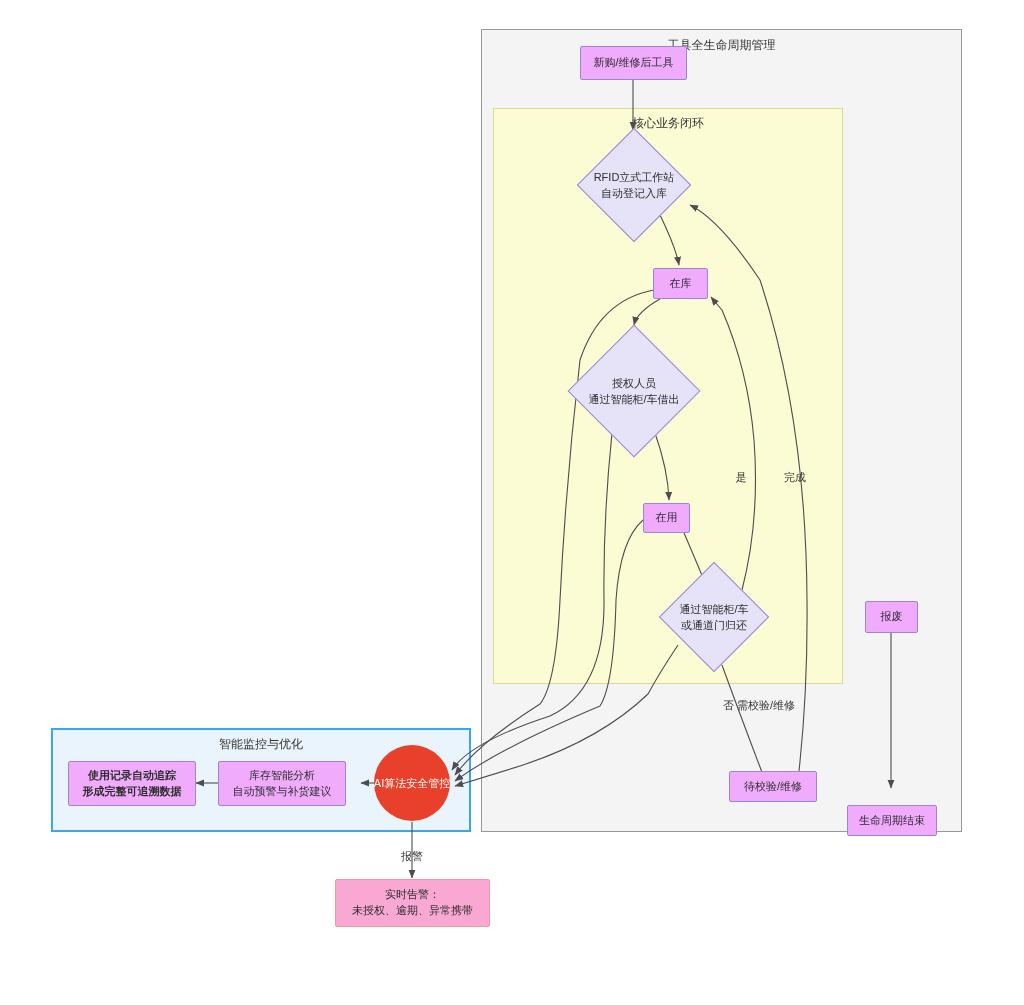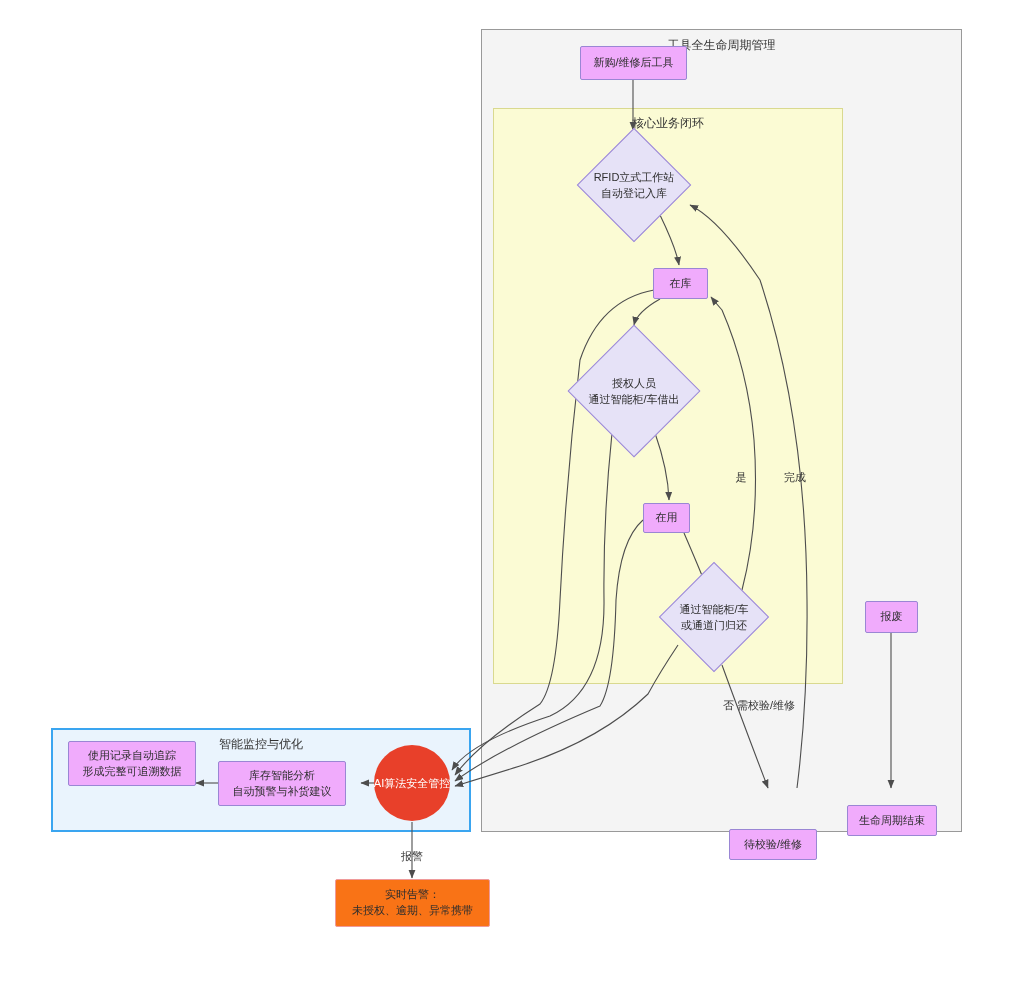--- a/index.html
+++ b/index.html
@@ -68,21 +68,21 @@
     line-height: 1.45;
     text-align: center;
     white-space: nowrap;
   }
   .rect {
     background: #f0abfc;
     border: 1px solid #9a86d4;
     border-radius: 2px;
   }
   .rect-alert {
-    background: #f97316;
+    background: #f9a8d4;
     border: 1px solid #ef9a9a;
     border-radius: 2px;
   }
   .diamond-wrap {
     position: absolute;
     display: flex;
     align-items: center;
     justify-content: center;
   }
   .diamond-shape {
@@ -214,33 +214,33 @@
   </div>
 
   <div class="diamond-wrap" style="left:639px; top:542px; width:150px; height:150px;">
     <div class="diamond-shape" style="width:76px; height:76px;"></div>
     <div class="diamond-label">
       <span class="line2">通过智能柜/车</span>
       <span class="line2">或通道门归还</span>
     </div>
   </div>
 
-  <div class="node rect" style="left:729px; top:829px; width:88px; height:31px;">
+  <div class="node rect" style="left:729px; top:771px; width:88px; height:31px;">
     <span>待校验/维修</span>
   </div>
 
   <div class="node rect" style="left:865px; top:601px; width:53px; height:32px;">
     <span>报废</span>
   </div>
 
   <div class="node rect" style="left:847px; top:788px; width:90px; height:31px;margin-top:17px;">
     <span>生命周期结束</span>
   </div>
 
-  <div class="node rect" style="left:68px; top:741px; width:128px; height:45px;">
+  <div class="node rect" style="left:68px; top:761px; width:128px; height:45px;font-weight:bold;">
     <span>使用记录自动追踪</span>
     <span>形成完整可追溯数据</span>
   </div>
 
   <div class="node rect" style="left:218px; top:761px; width:128px; height:45px;">
     <span>库存智能分析</span>
     <span>自动预警与补货建议</span>
   </div>
 
   <div class="circle" style="left:374px; top:745px; width:76px; height:76px;">

